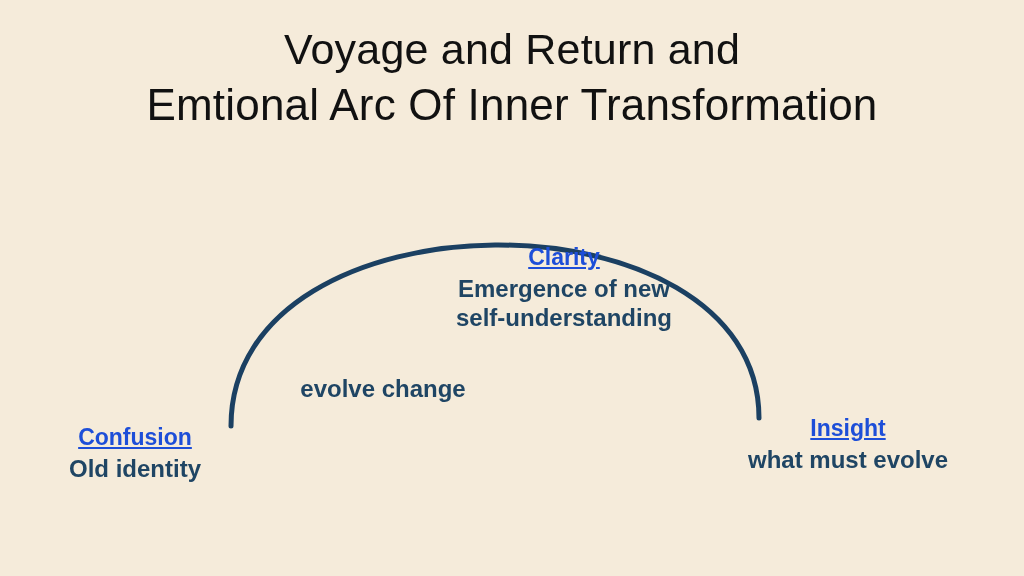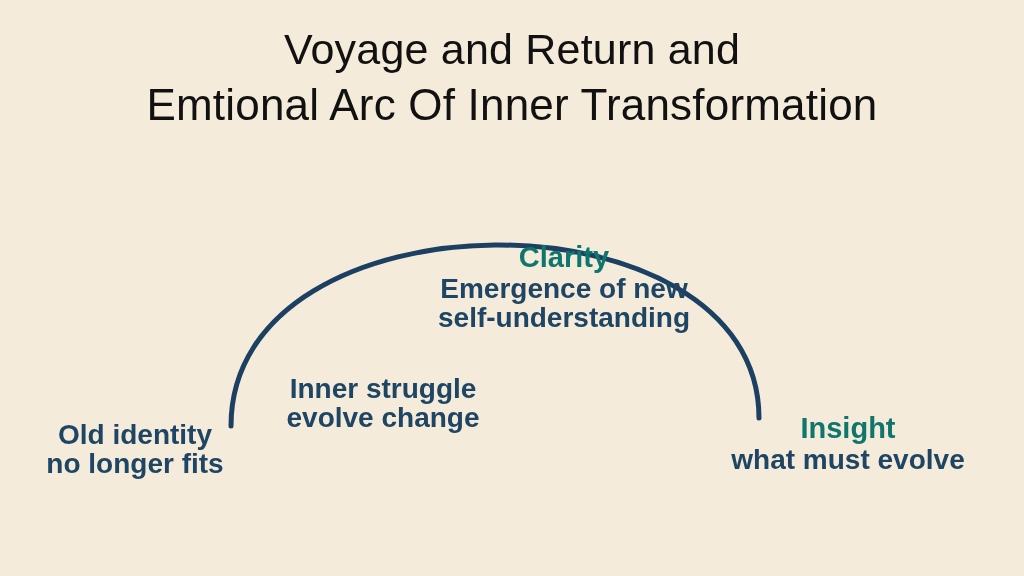--- a/index.html
+++ b/index.html
@@ -55,29 +55,30 @@
   
   .stage {
     position: absolute;
     text-align: center;
     color: #1b4062;
     font-family: "Liberation Sans", sans-serif;
   }
   .stage-title {
     display: block;
     font-weight: 700;
-    font-size: 29px;
+    font-size: 23px;
     line-height: 34px;
     white-space: nowrap;
-    color: #0f766e;
+    color: #1d4ed8;
+    text-decoration: underline;
   }
   .stage-desc {
     display: block;
     font-weight: 600;
-    font-size: 28px;
+    font-size: 24px;
     line-height: 29px;
     white-space: nowrap;
     color: #1f4564;
   }
 
   
   #stage-confusion {
     left: 15px;
     top: 420px;
     width: 240px;
@@ -106,26 +107,25 @@
   <div id="title-block" style="color: rgb(17, 17, 17);">
     <span class="tline" id="title-line-1">Voyage and Return and</span>
     <span class="tline" id="title-line-2">Emtional Arc Of Inner Transformation</span>
   </div>
 
   <svg id="arc-svg" viewBox="0 0 1024 576">
     <path id="arc-path" d="M 231 426 C 231 186 759 186 759 418" fill="none" stroke="#1b4062" stroke-width="5" stroke-linecap="round"></path>
   </svg>
 
   <div class="stage" id="stage-confusion">
+    <span class="stage-title">Confusion</span>
     <span class="stage-desc">Old identity</span>
-    <span class="stage-desc">no longer fits</span>
   </div>
 
   <div class="stage" id="stage-confrontation">
-    <span class="stage-desc">Inner struggle</span>
     <span class="stage-desc">evolve change</span>
   </div>
 
   <div class="stage" id="stage-clarity">
     <span class="stage-title">Clarity</span>
     <span class="stage-desc">Emergence of new</span>
     <span class="stage-desc">self-understanding</span>
   </div>
 
   <div class="stage" id="stage-insight">

